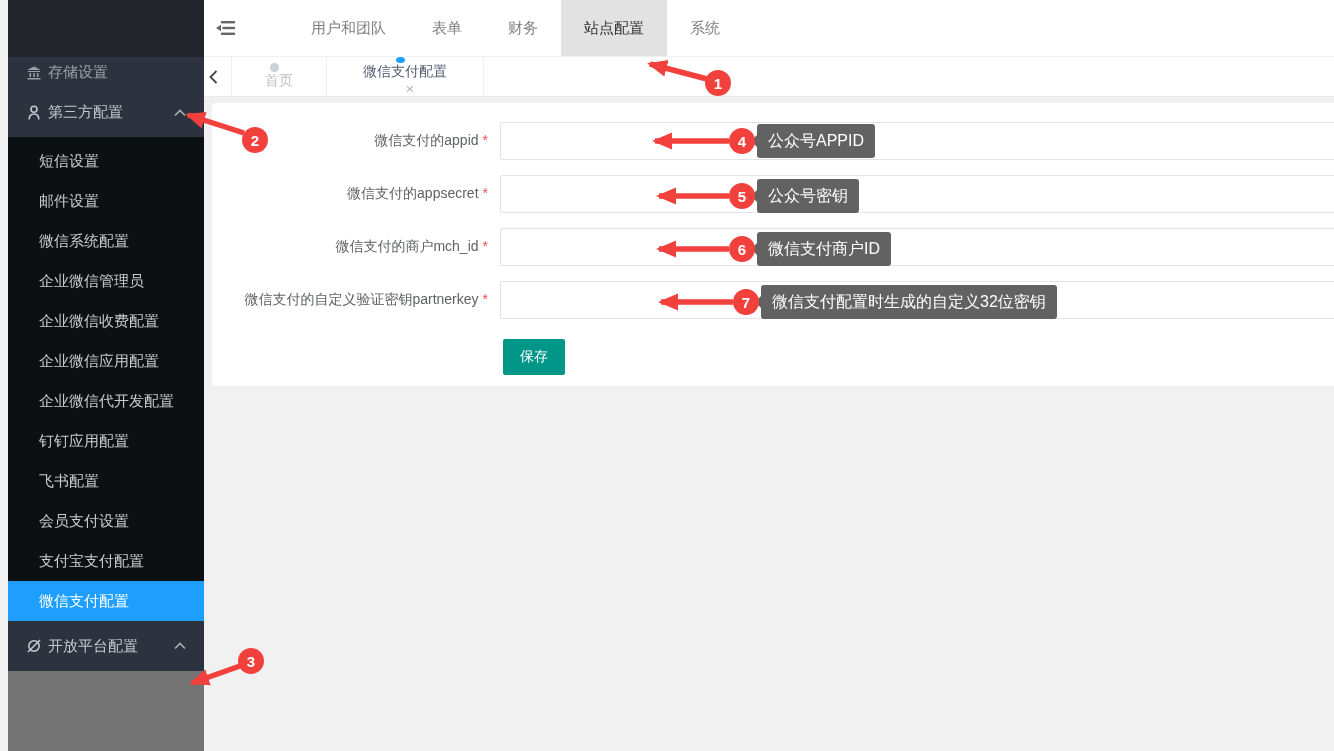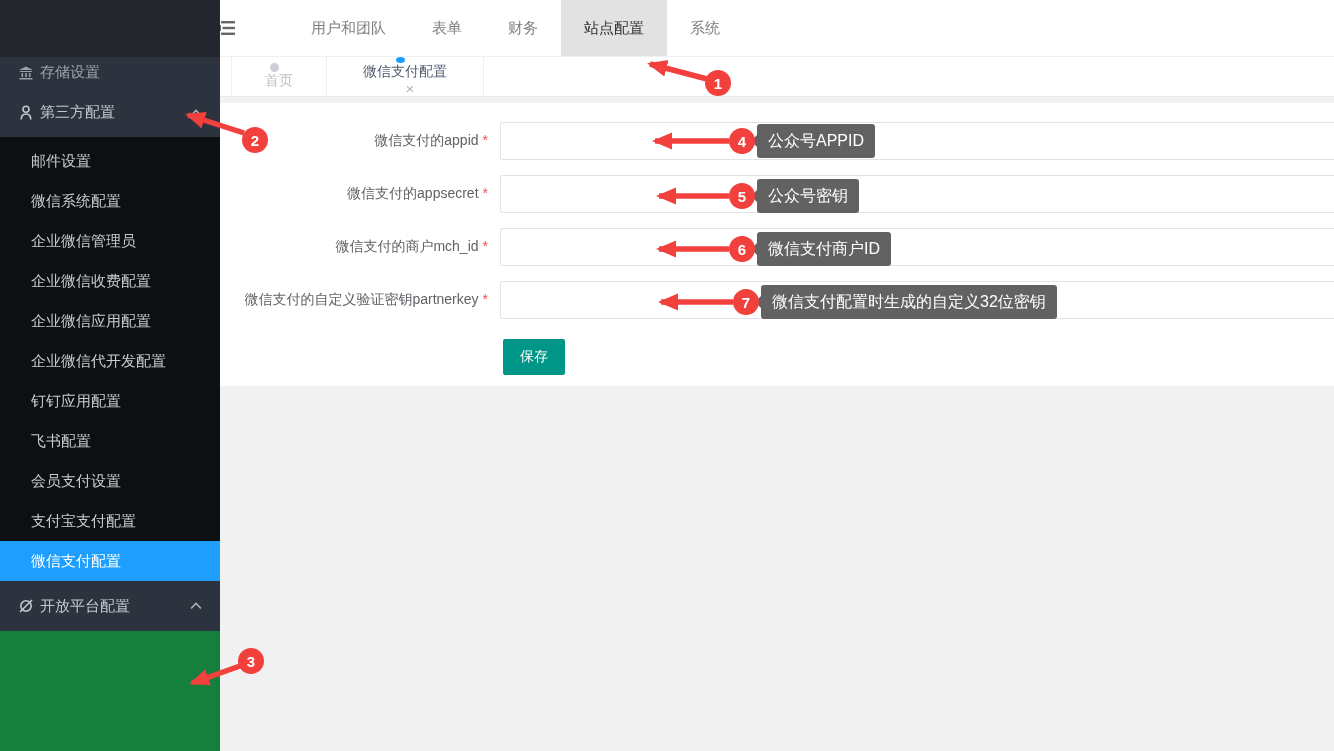--- a/index.html
+++ b/index.html
@@ -1,19 +1,19 @@
 <!DOCTYPE html>
 <html><head>
 <meta charset="utf-8">
 <style>
   * { margin:0; padding:0; box-sizing:border-box; }
   html,body { width:1334px; height:751px; overflow:hidden; font-family:"Liberation Sans","DejaVu Sans",sans-serif; background:#f1f1f1; }
 
   
-  .sidebar { position:absolute; left:0; top:0; width:220px; height:751px; background:#15803d; z-index:5; }
+  .sidebar { position:absolute; left:8px; top:0; width:196px; height:751px; background:#737373; z-index:5; }
   .side-header { height:57px; background:#23272d; }
   .side-parent { display:flex; align-items:center; background:#2d333e; color:#c3c7cc; font-size:15px; position:relative; cursor:pointer; }
   .side-parent .p-icon { width:16px; height:16px; margin-left:18px; margin-right:6px; flex:0 0 auto; }
   .side-parent .chev { position:absolute; right:18px; width:12px; height:8px; }
   .row-storage { height:31px; color:#9aa0a8; }
   .row-third { height:49px; }
   .submenu { padding-top:4px; background:#0d1013; }
   .side-sub { height:40px; line-height:40px; padding-left:31px; color:#c9cccf; font-size:15px; cursor:pointer; white-space:nowrap; }
   .side-sub.active { background:#1e9fff; color:#ffffff; }
   .row-open { height:50px; }
@@ -78,20 +78,21 @@
         <circle cx="8" cy="4.2" r="3" fill="none" stroke="#c3c7cc" stroke-width="1.6"></circle>
         <path d="M3.2 14.5 C3.2 10.8 5.2 9 8 9 C10.8 9 12.8 10.8 12.8 14.5" fill="none" stroke="#c3c7cc" stroke-width="1.6"></path>
       </svg>
     <span>第三方配置</span>
     <svg class="chev" viewBox="0 0 12 8">
         <polyline points="1,6.5 6,1.5 11,6.5" fill="none" stroke="#aab0b7" stroke-width="1.6"></polyline>
       </svg>
   </div>
 
   <div class="submenu">
+    <div class="side-sub">短信设置</div>
     <div class="side-sub">邮件设置</div>
     <div class="side-sub">微信系统配置</div>
     <div class="side-sub">企业微信管理员</div>
     <div class="side-sub">企业微信收费配置</div>
     <div class="side-sub">企业微信应用配置</div>
     <div class="side-sub">企业微信代开发配置</div>
     <div class="side-sub">钉钉应用配置</div>
     <div class="side-sub">飞书配置</div>
     <div class="side-sub">会员支付设置</div>
     <div class="side-sub">支付宝支付配置</div>

